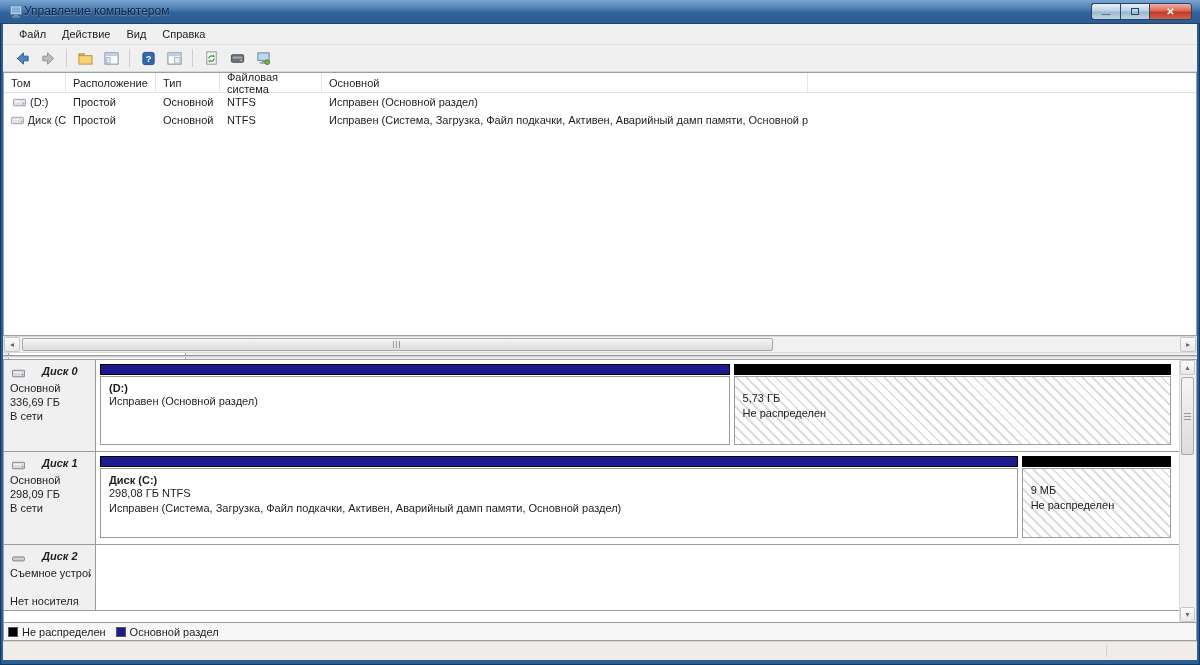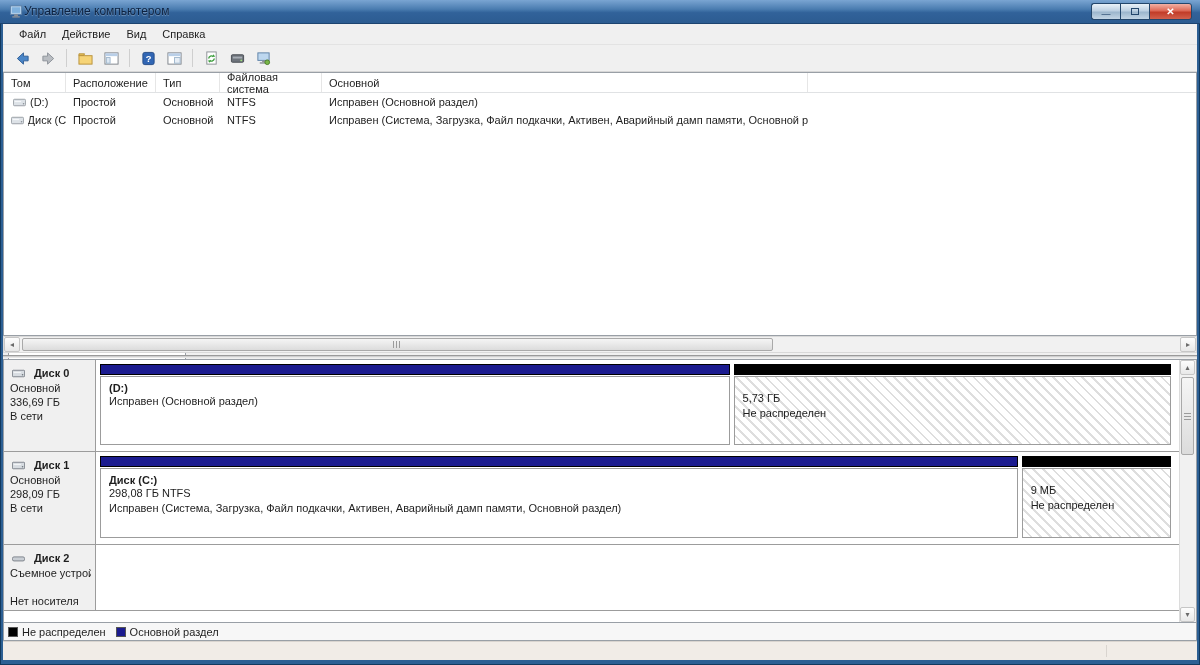--- a/index.html
+++ b/index.html
@@ -82,21 +82,21 @@
                    border-top:1px solid #9a9a9a; border-bottom:1px solid #e8e8e8; background:#cfcfcf; }
 
   
   .disk-view { position:absolute; left:0; right:0; top:287px; bottom:18px; background:#fff; border:1px solid #999fa6; overflow:hidden; }
   .disk-rows { position:absolute; left:0; top:0; right:17px; bottom:0; }
   .disk-row { position:relative; border-bottom:1px solid #9c9c9c; display:flex; }
   .disk-row:nth-child(1) { height:92px; }
   .disk-row:nth-child(2) { height:93px; }
   .disk-row:nth-child(3) { height:66px; }
   .disk-info { width:92px; flex:none; background:#f0f0f0; border-right:1px solid #9c9c9c; padding:5px 4px 4px 6px; overflow:hidden; }
-  .disk-name { font-weight:bold; display:flex; align-items:center; gap:8px; white-space:nowrap; }
+  .disk-name { font-weight:bold; display:flex; gap:16px; white-space:nowrap;font-style:italic; }
   .info-line { white-space:nowrap; overflow:hidden; line-height:14px; }
   .disk-parts { flex:1; display:flex; padding:4px 8px 6px 4px; gap:4px; }
   .part { display:flex; flex-direction:column; }
   .part-bar { height:11px; flex:none; border:1px solid #000; }
   .part-box { flex:1; margin-top:1px; border:1px solid #9c9c9c; background:#fff; padding:5px 8px; overflow:hidden; }
   .part.unallocated .part-box { background:repeating-linear-gradient(45deg,#ffffff 0 5px,#dedede 5px 7px); padding-top:14px; }
   .part-title { font-weight:bold; white-space:nowrap; }
   .part-line { white-space:nowrap; line-height:15px; overflow:hidden; }
 
   .disk-vscroll { position:absolute; right:0; top:0; width:17px; bottom:0; background:#f1f1f1; border-left:1px solid #dcdcdc; }

